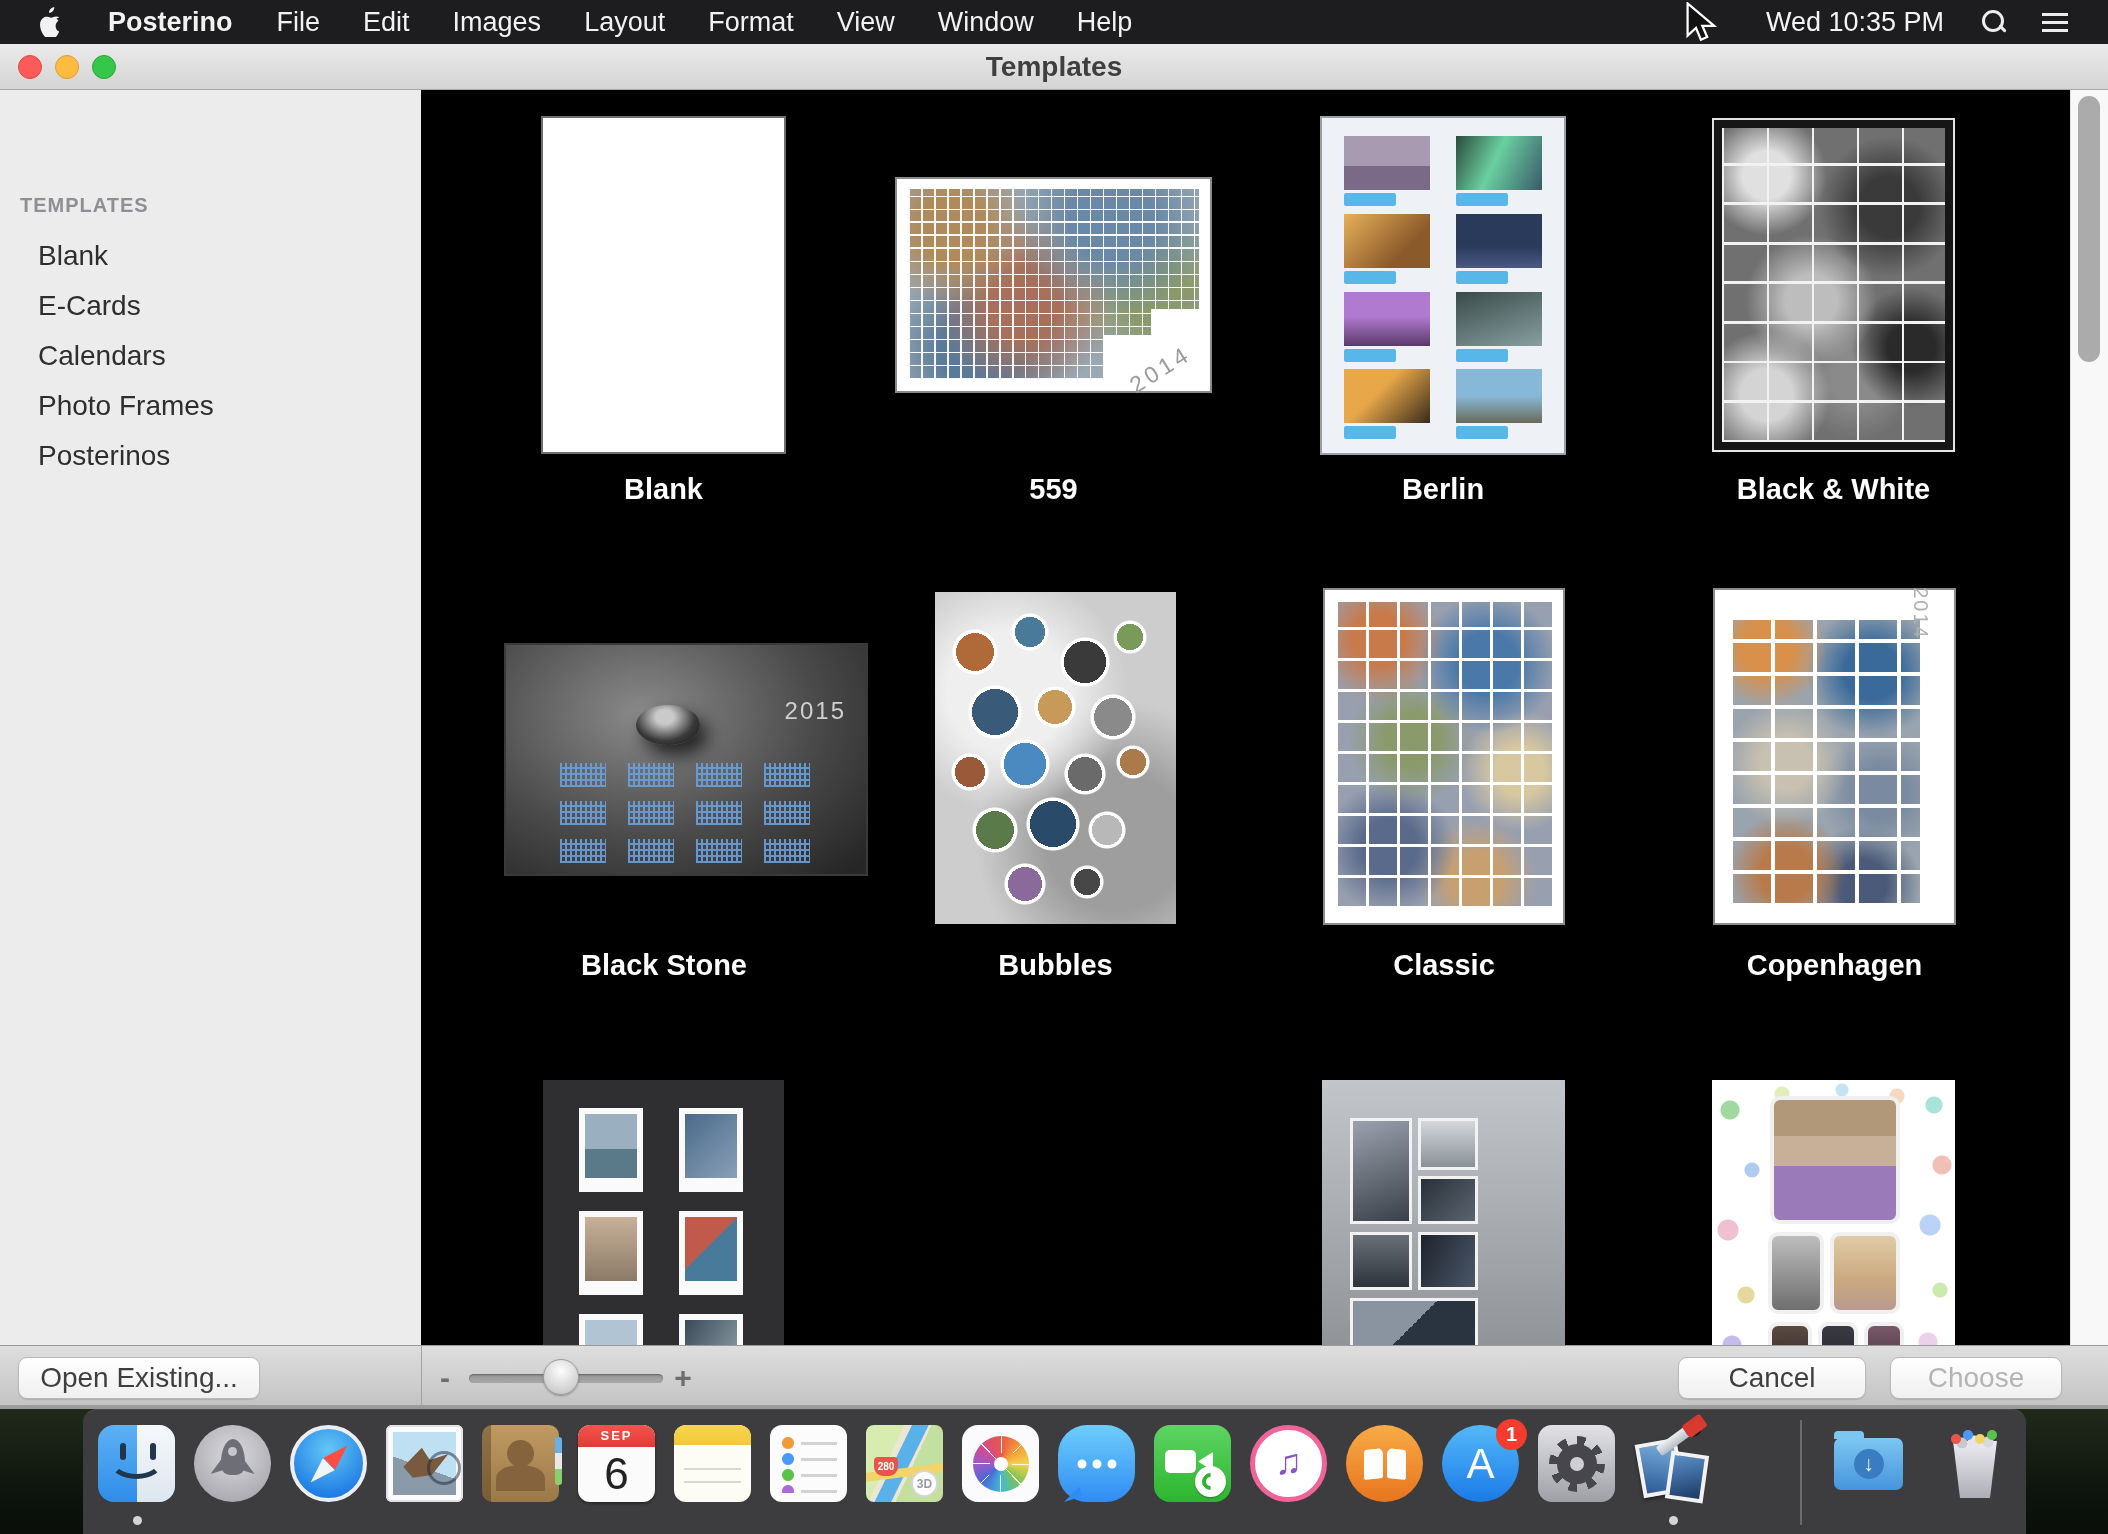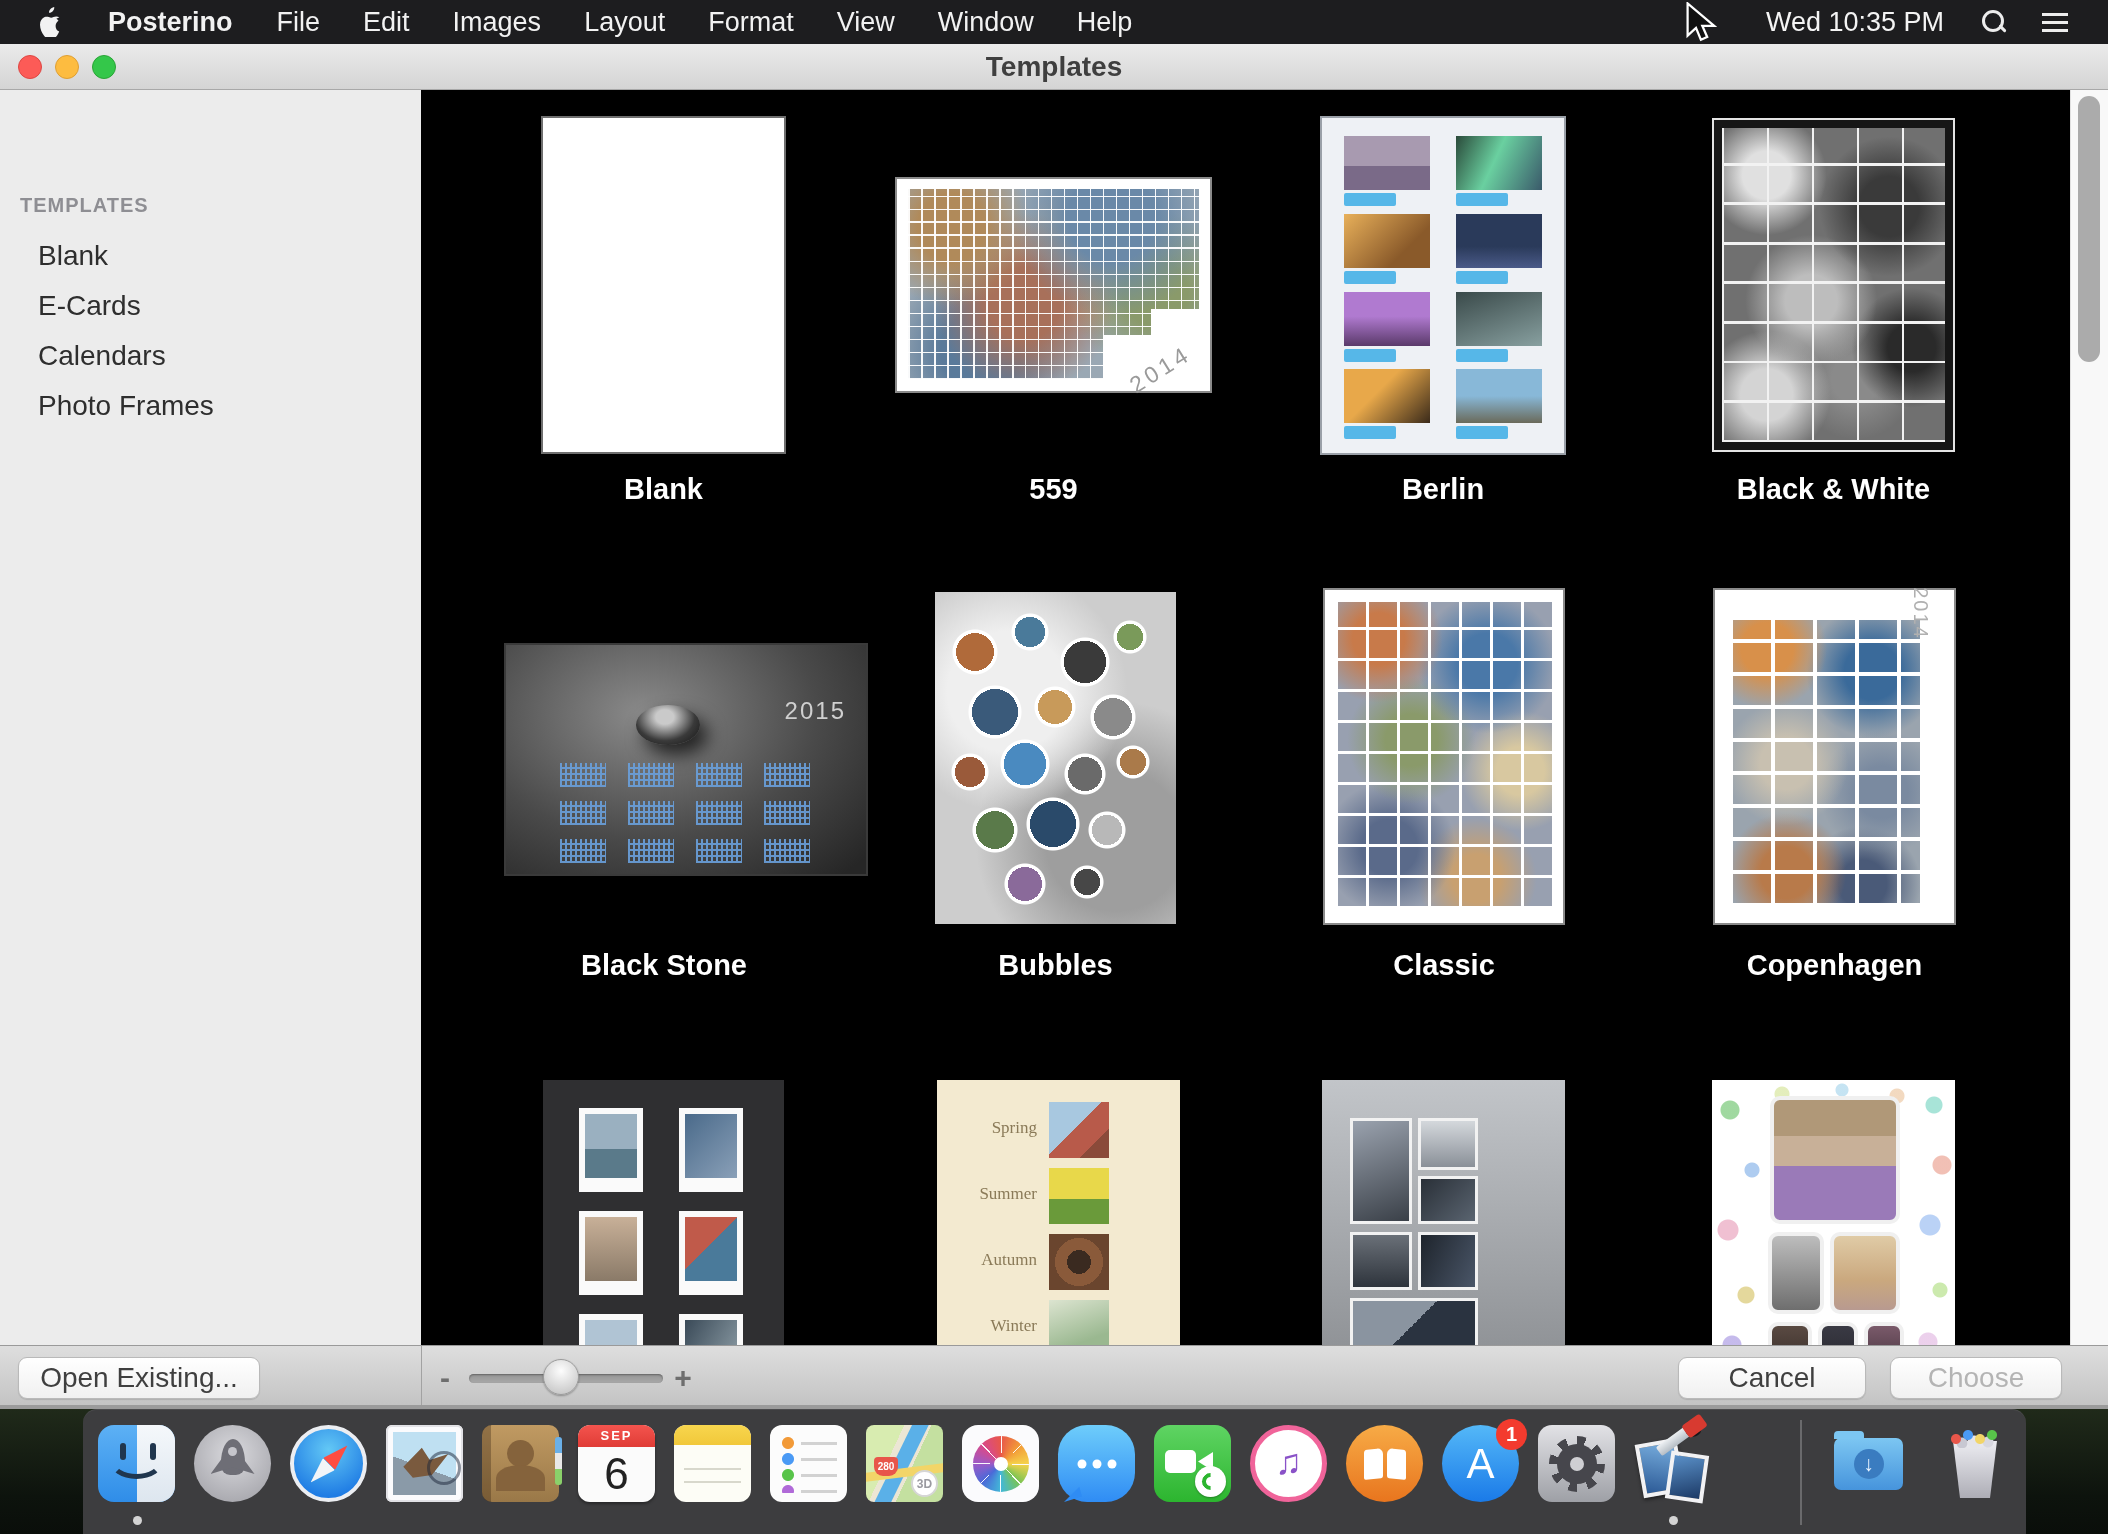--- a/index.html
+++ b/index.html
@@ -433,20 +433,21 @@
     <div id="win-title">Templates</div>
   </div>
 
   <div id="sidebar">
     <div id="sb-header">TEMPLATES</div>
     <ul id="sb-list">
       <li>Blank</li>
       <li>E-Cards</li>
       <li>Calendars</li>
       <li>Photo Frames</li>
+      <li>Posterinos</li>
     </ul>
   </div>
 
   <div id="content">
 
     <div class="card" id="c-blank"></div>
     <div class="tpl-label" style="left:122px;top:382px;width:241px;">Blank</div>
 
     <div class="card" id="c-365">
       <div class="mosaic"></div>
@@ -542,38 +543,20 @@
         </div>
       <div class="pol p31">
           <i class="ph-e"></i>
         </div>
       <div class="pol p32">
           <i class="ph-f"></i>
         </div>
 
     </div>
 
-    <div class="card" id="c-r3b">
-      <div class="srow sr1">
-        <span class="slabel">Spring</span>
-        <span class="sph sp1"></span>
-      </div>
-      <div class="srow sr2">
-        <span class="slabel">Summer</span>
-        <span class="sph sp2"></span>
-      </div>
-      <div class="srow sr3">
-        <span class="slabel">Autumn</span>
-        <span class="sph sp3"></span>
-      </div>
-      <div class="srow sr4">
-        <span class="slabel">Winter</span>
-        <span class="sph sp4"></span>
-      </div>
-    </div>
 
     <div class="card" id="c-r3c">
       <div class="gph g1"></div>
         <div class="gph g2"></div>
       <div class="gph g3"></div>
         <div class="gph g4"></div>
       <div class="gph g5"></div>
         <div class="gph g6"></div>
     </div>
 

